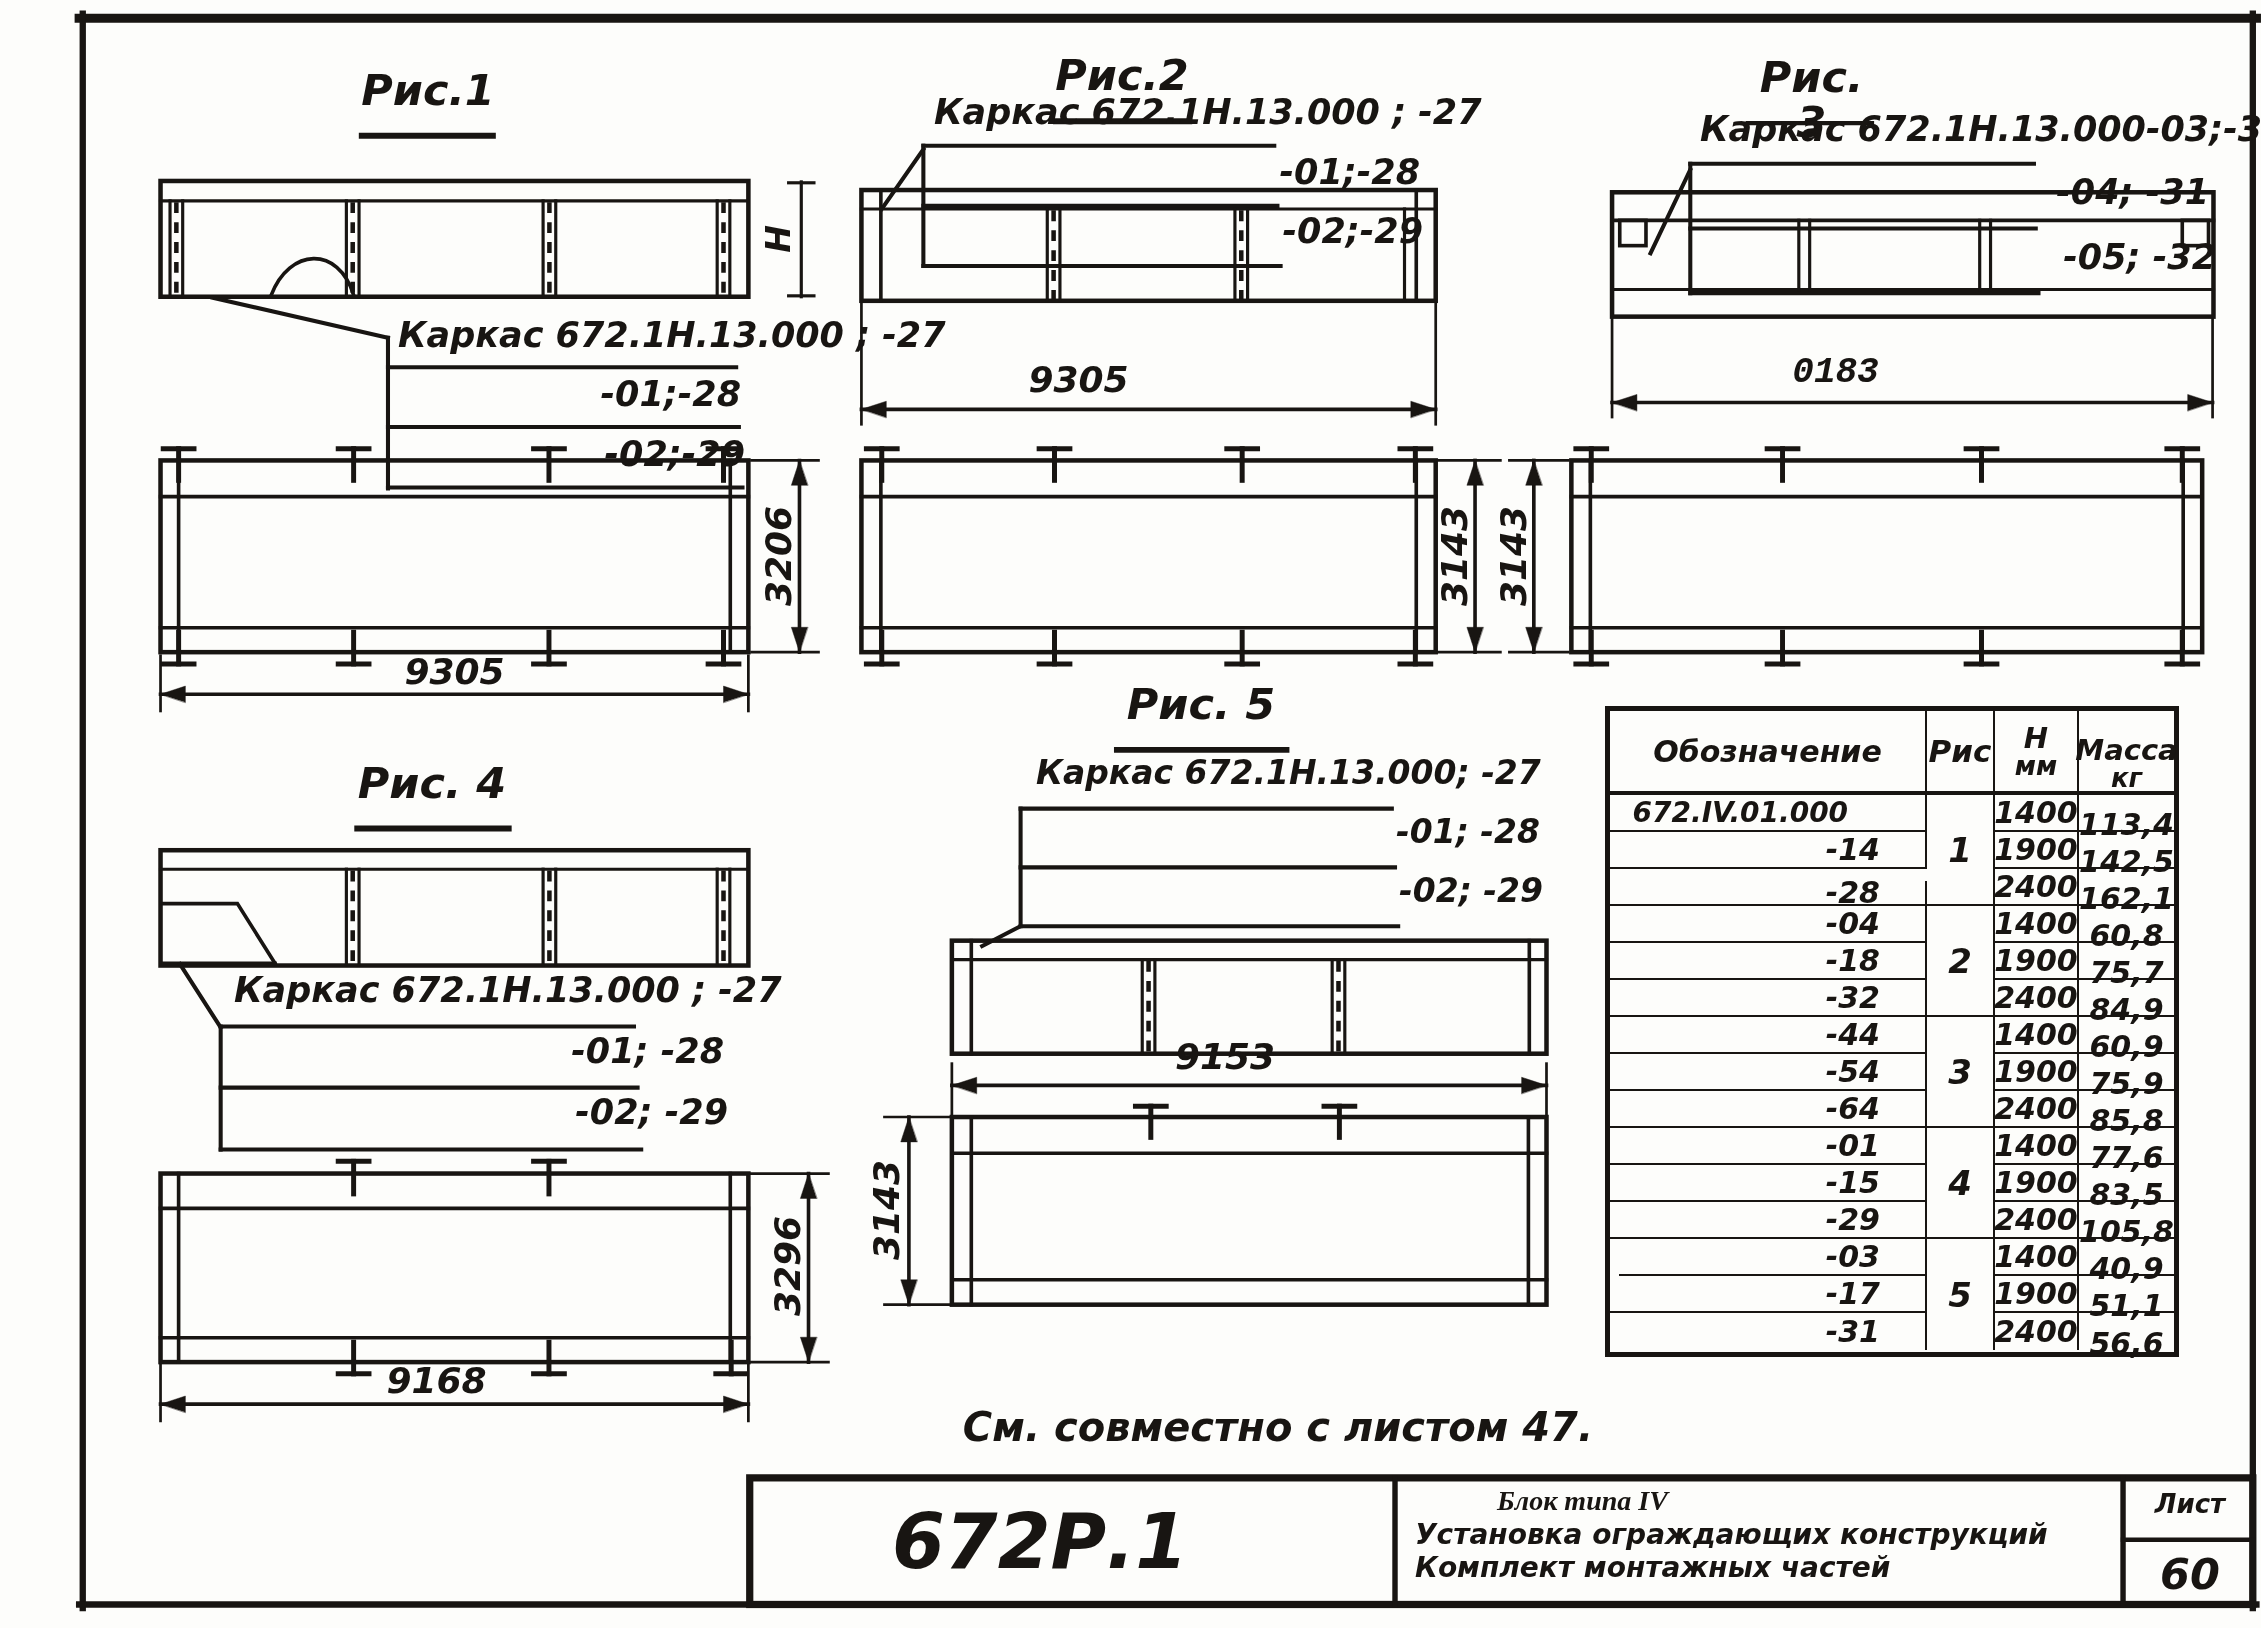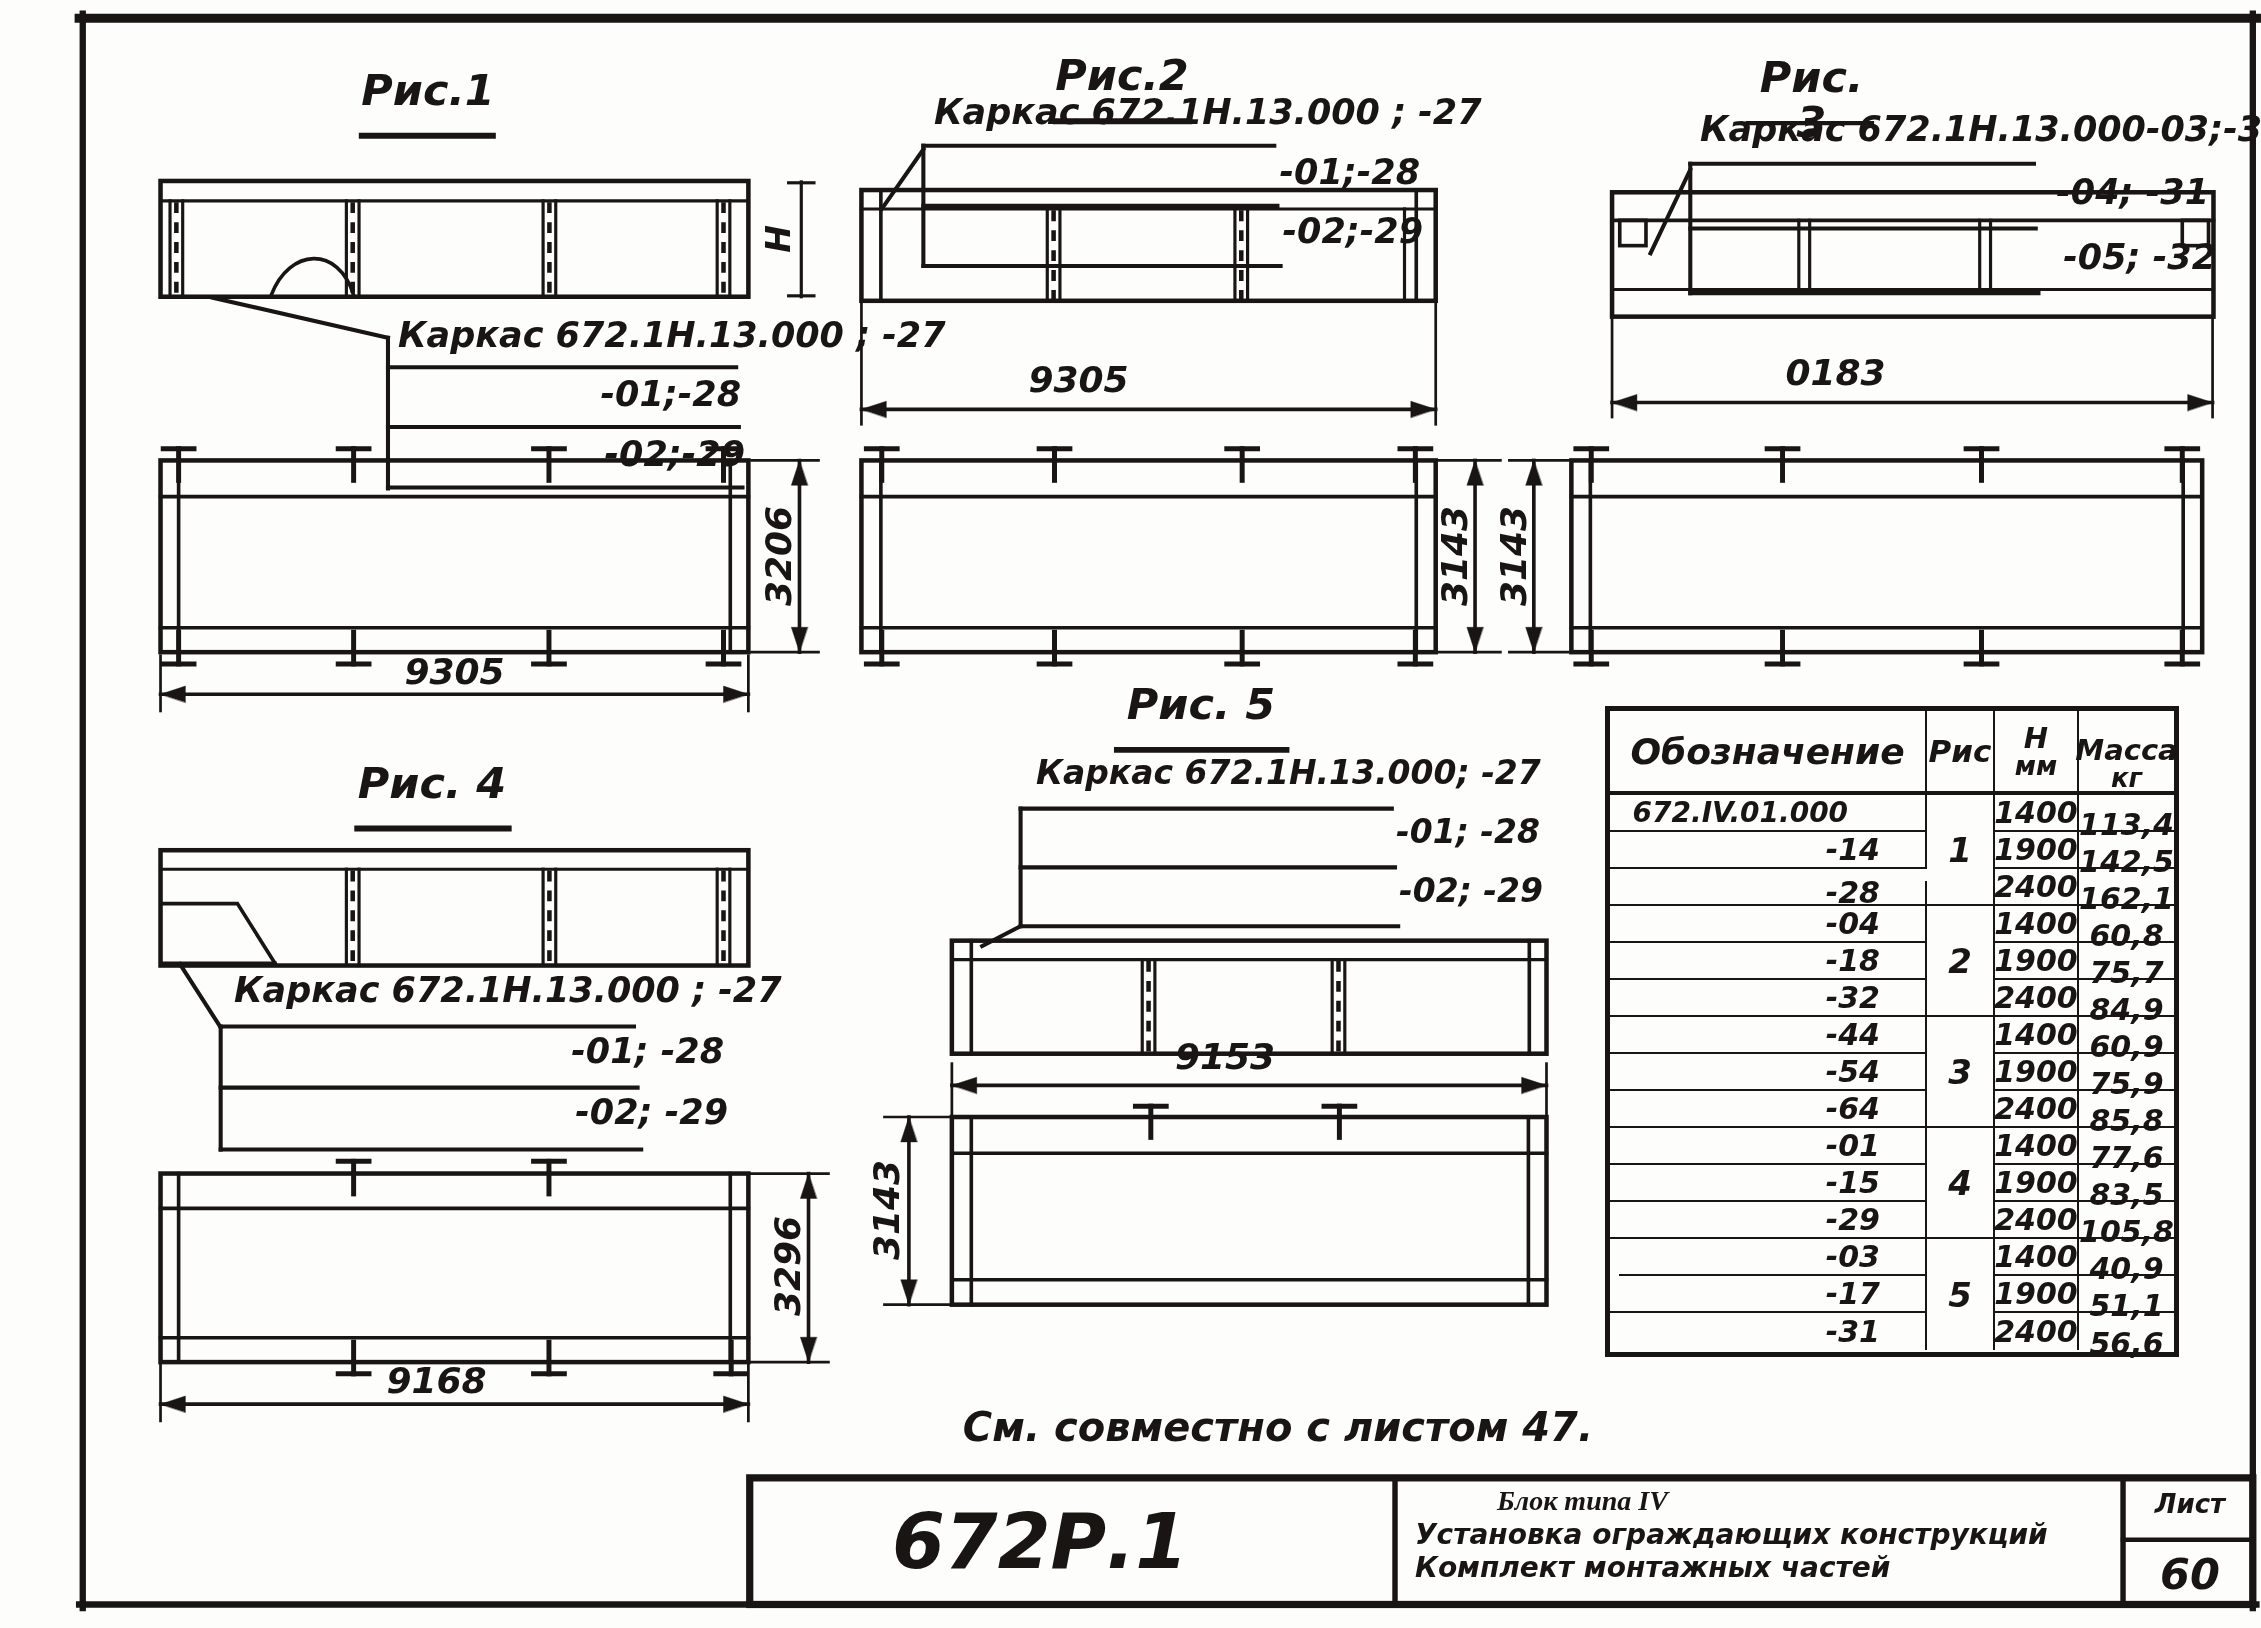--- a/index.html
+++ b/index.html
@@ -381,39 +381,39 @@
   <div class="txt f-call" style="left:934px;top:94px;">Каркас 672.1Н.13.000 ; -27</div>
   <div class="txt f-call rgt" style="left:1094px;top:154px;width:326px;">-01;-28</div>
   <div class="txt f-call rgt" style="left:1094px;top:213px;width:329px;">-02;-29</div>
   <div class="txt f-dim ctr" style="left:943px;top:361px;width:271px;">9305</div>
   <div class="txt f-dim vtext" style="left:1455px;top:556px;">3143</div>
 
   <div class="txt f-title ctr" style="left:1746px;top:55px;width:131px;">Рис. 3</div>
   <div class="txt f-call" style="left:1700px;top:111px;">Каркас 672.1Н.13.000-03;-30</div>
   <div class="txt f-call rgt" style="left:1764px;top:174px;width:445px;">-04; -31</div>
   <div class="txt f-call rgt" style="left:1764px;top:239px;width:452px;">-05; -32</div>
-  <div class="txt f-dim ctr" style="left:1709px;top:354px;width:253px;">0183</div>
+  <div class="txt f-dim ctr" style="left:1709px;top:354px;width:253px;font-family:Liberation Mono, monospace;">0183</div>
   <div class="txt f-dim vtext" style="left:1514px;top:556px;">3143</div>
 
   <div class="txt f-title ctr" style="left:355px;top:761px;width:154px;">Рис. 4</div>
   <div class="txt f-call" style="left:234px;top:972px;">Каркас 672.1Н.13.000 ; -27</div>
   <div class="txt f-call rgt" style="left:407px;top:1033px;width:317px;">-01; -28</div>
   <div class="txt f-call rgt" style="left:407px;top:1094px;width:321px;">-02; -29</div>
   <div class="txt f-dim vtext" style="left:788px;top:1266px;">3296</div>
   <div class="txt f-dim ctr" style="left:301px;top:1362px;width:271px;">9168</div>
 
   <div class="txt f-title ctr" style="left:1115px;top:682px;width:172px;">Рис. 5</div>
   <div class="txt f-call-s" style="left:1036px;top:756px;">Каркас 672.1Н.13.000; -27</div>
   <div class="txt f-call-s rgt" style="left:1221px;top:815px;width:319px;">-01; -28</div>
   <div class="txt f-call-s rgt" style="left:1221px;top:874px;width:322px;">-02; -29</div>
   <div class="txt f-dim ctr" style="left:1085px;top:1038px;width:280px;">9153</div>
   <div class="txt f-dim vtext" style="left:887px;top:1210px;">3143</div>
 
   <div id="ptable">
-    <div class="tc hdr" style="grid-column:1;grid-row:1;font-size:36px;">Обозначение</div>
+    <div class="tc hdr" style="grid-column:1;grid-row:1;font-size:30px;">Обозначение</div>
     <div class="tc hdr" style="grid-column:2;grid-row:1;font-size:31px;">Рис</div>
     <div class="tc hdr" style="grid-column:3;grid-row:1;">
       <div class="hdr-stack">
         <span class="s1">Н</span>
         <span class="s2">мм</span>
       </div>
     </div>
     <div class="tc hdr lastcol" style="grid-column:4;grid-row:1;">
       <div class="hdr-stack">
         <span class="s1">Масса</span>

